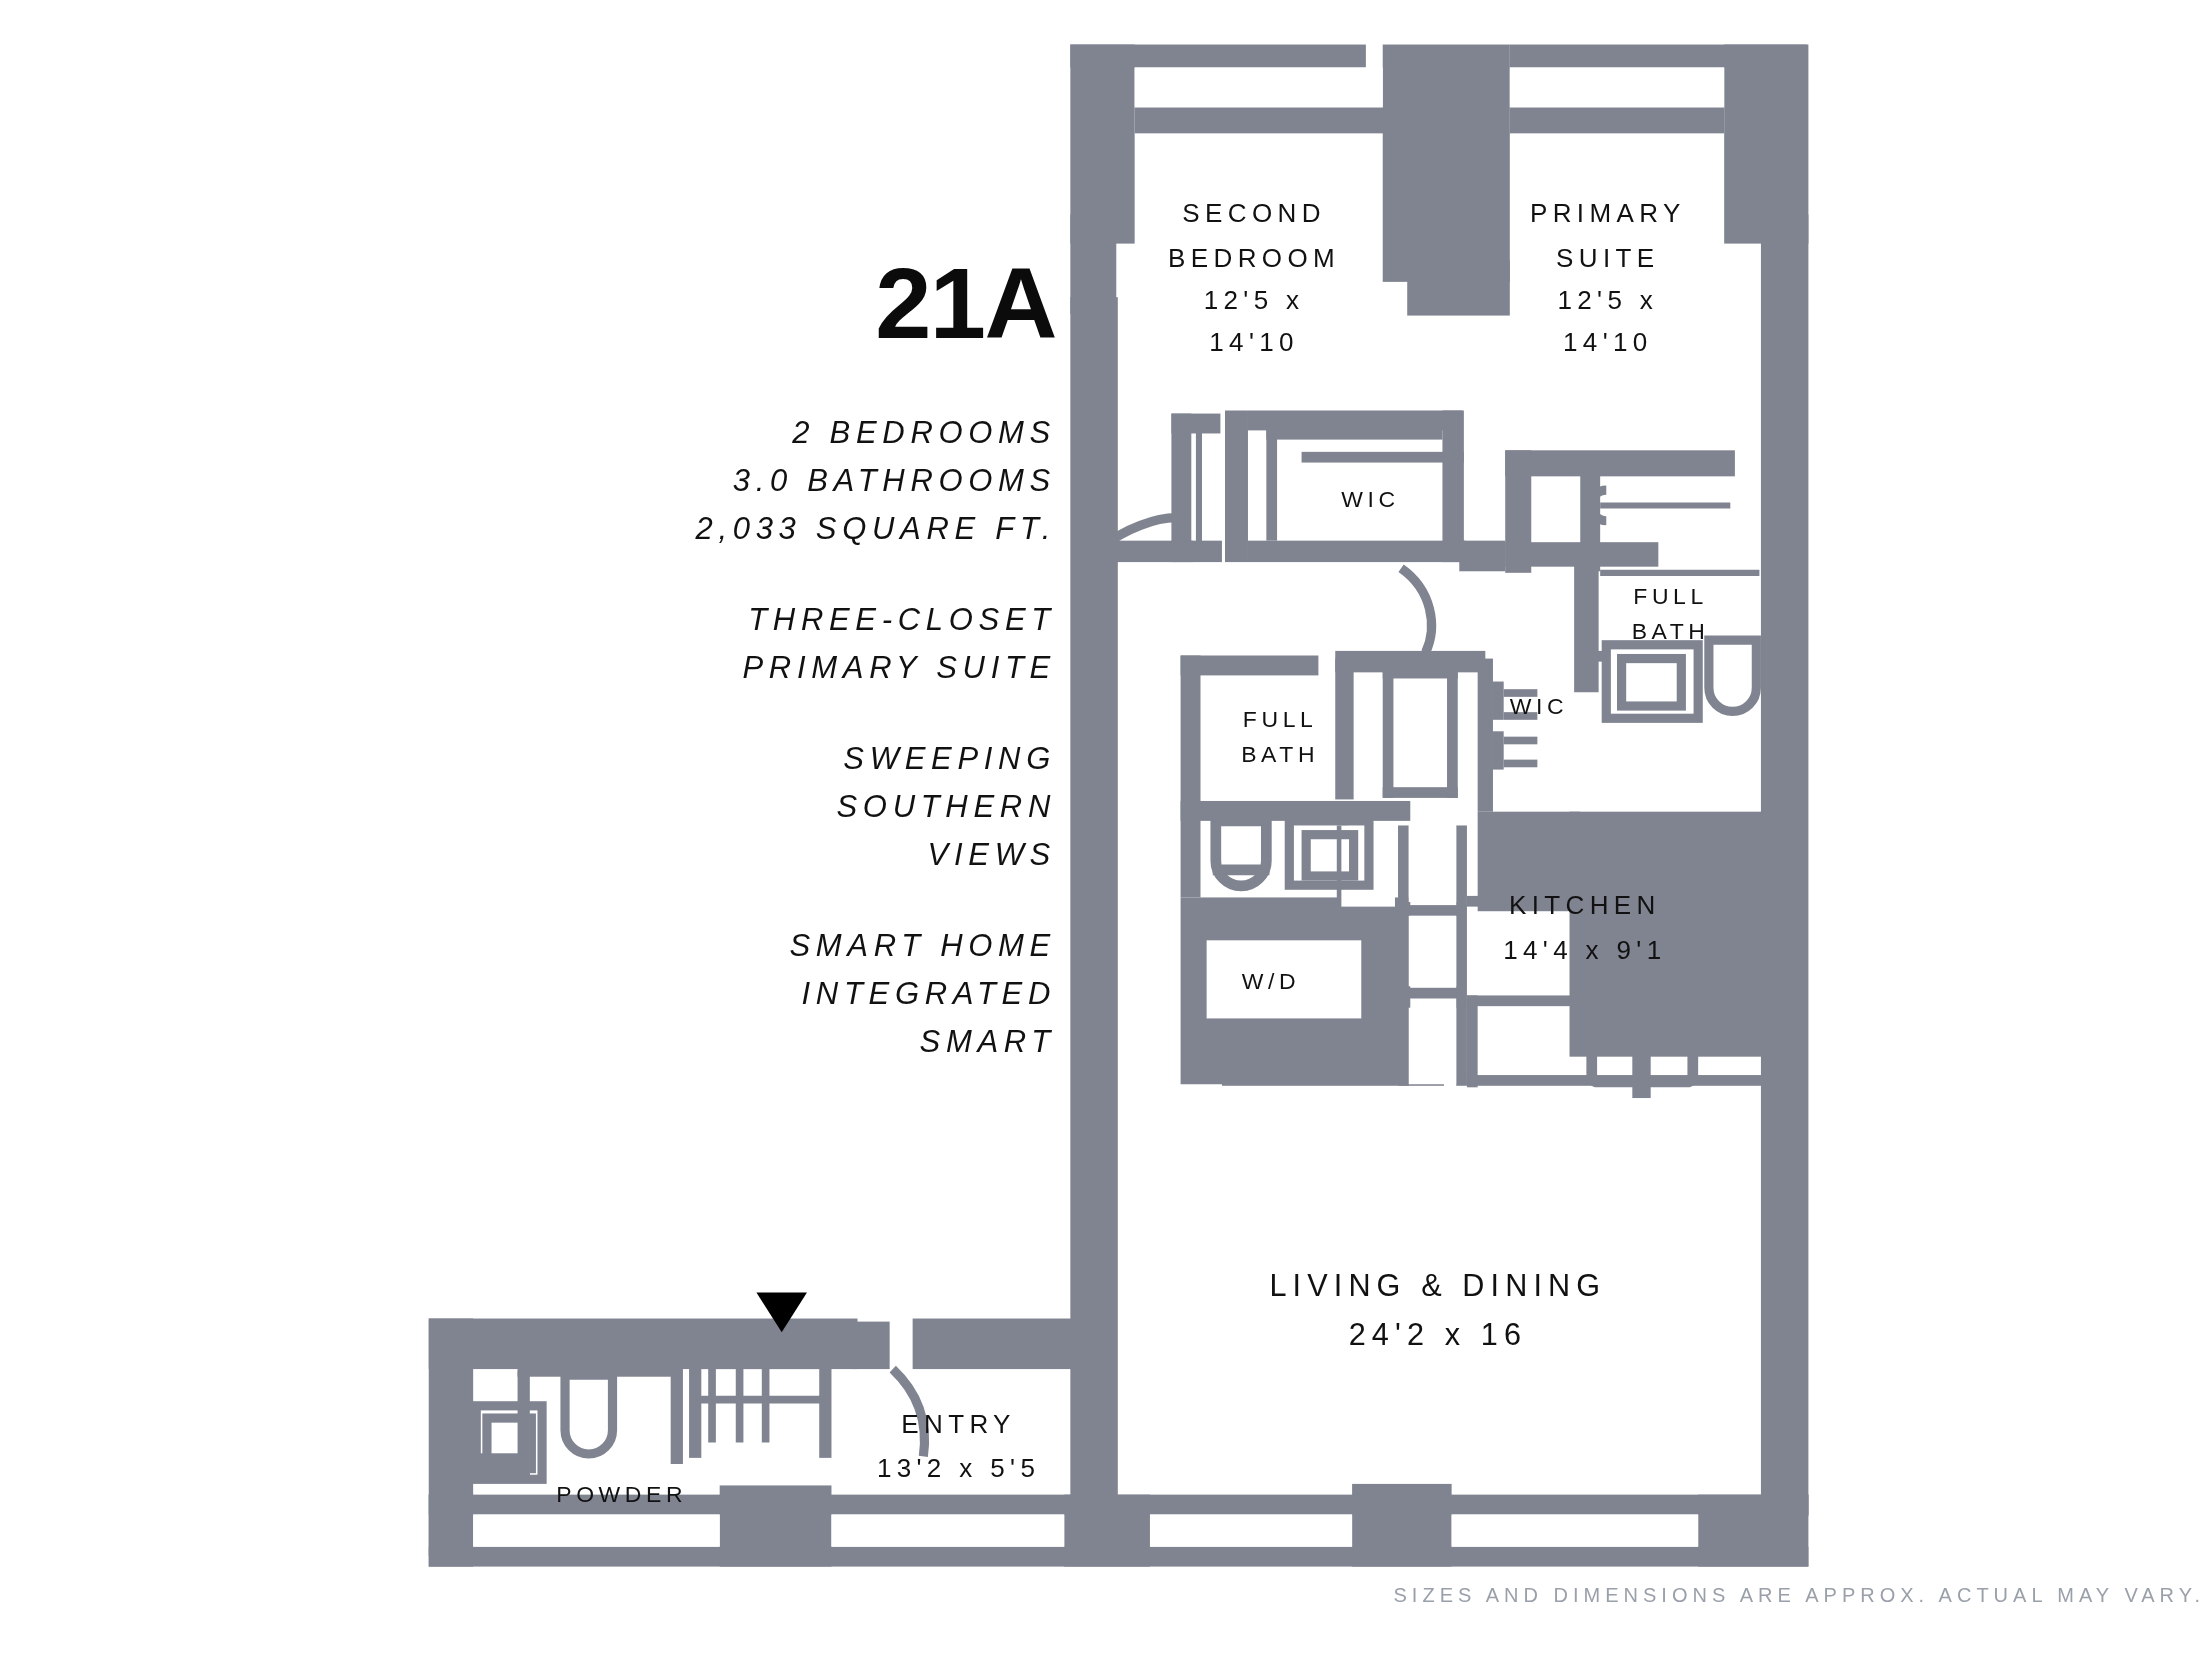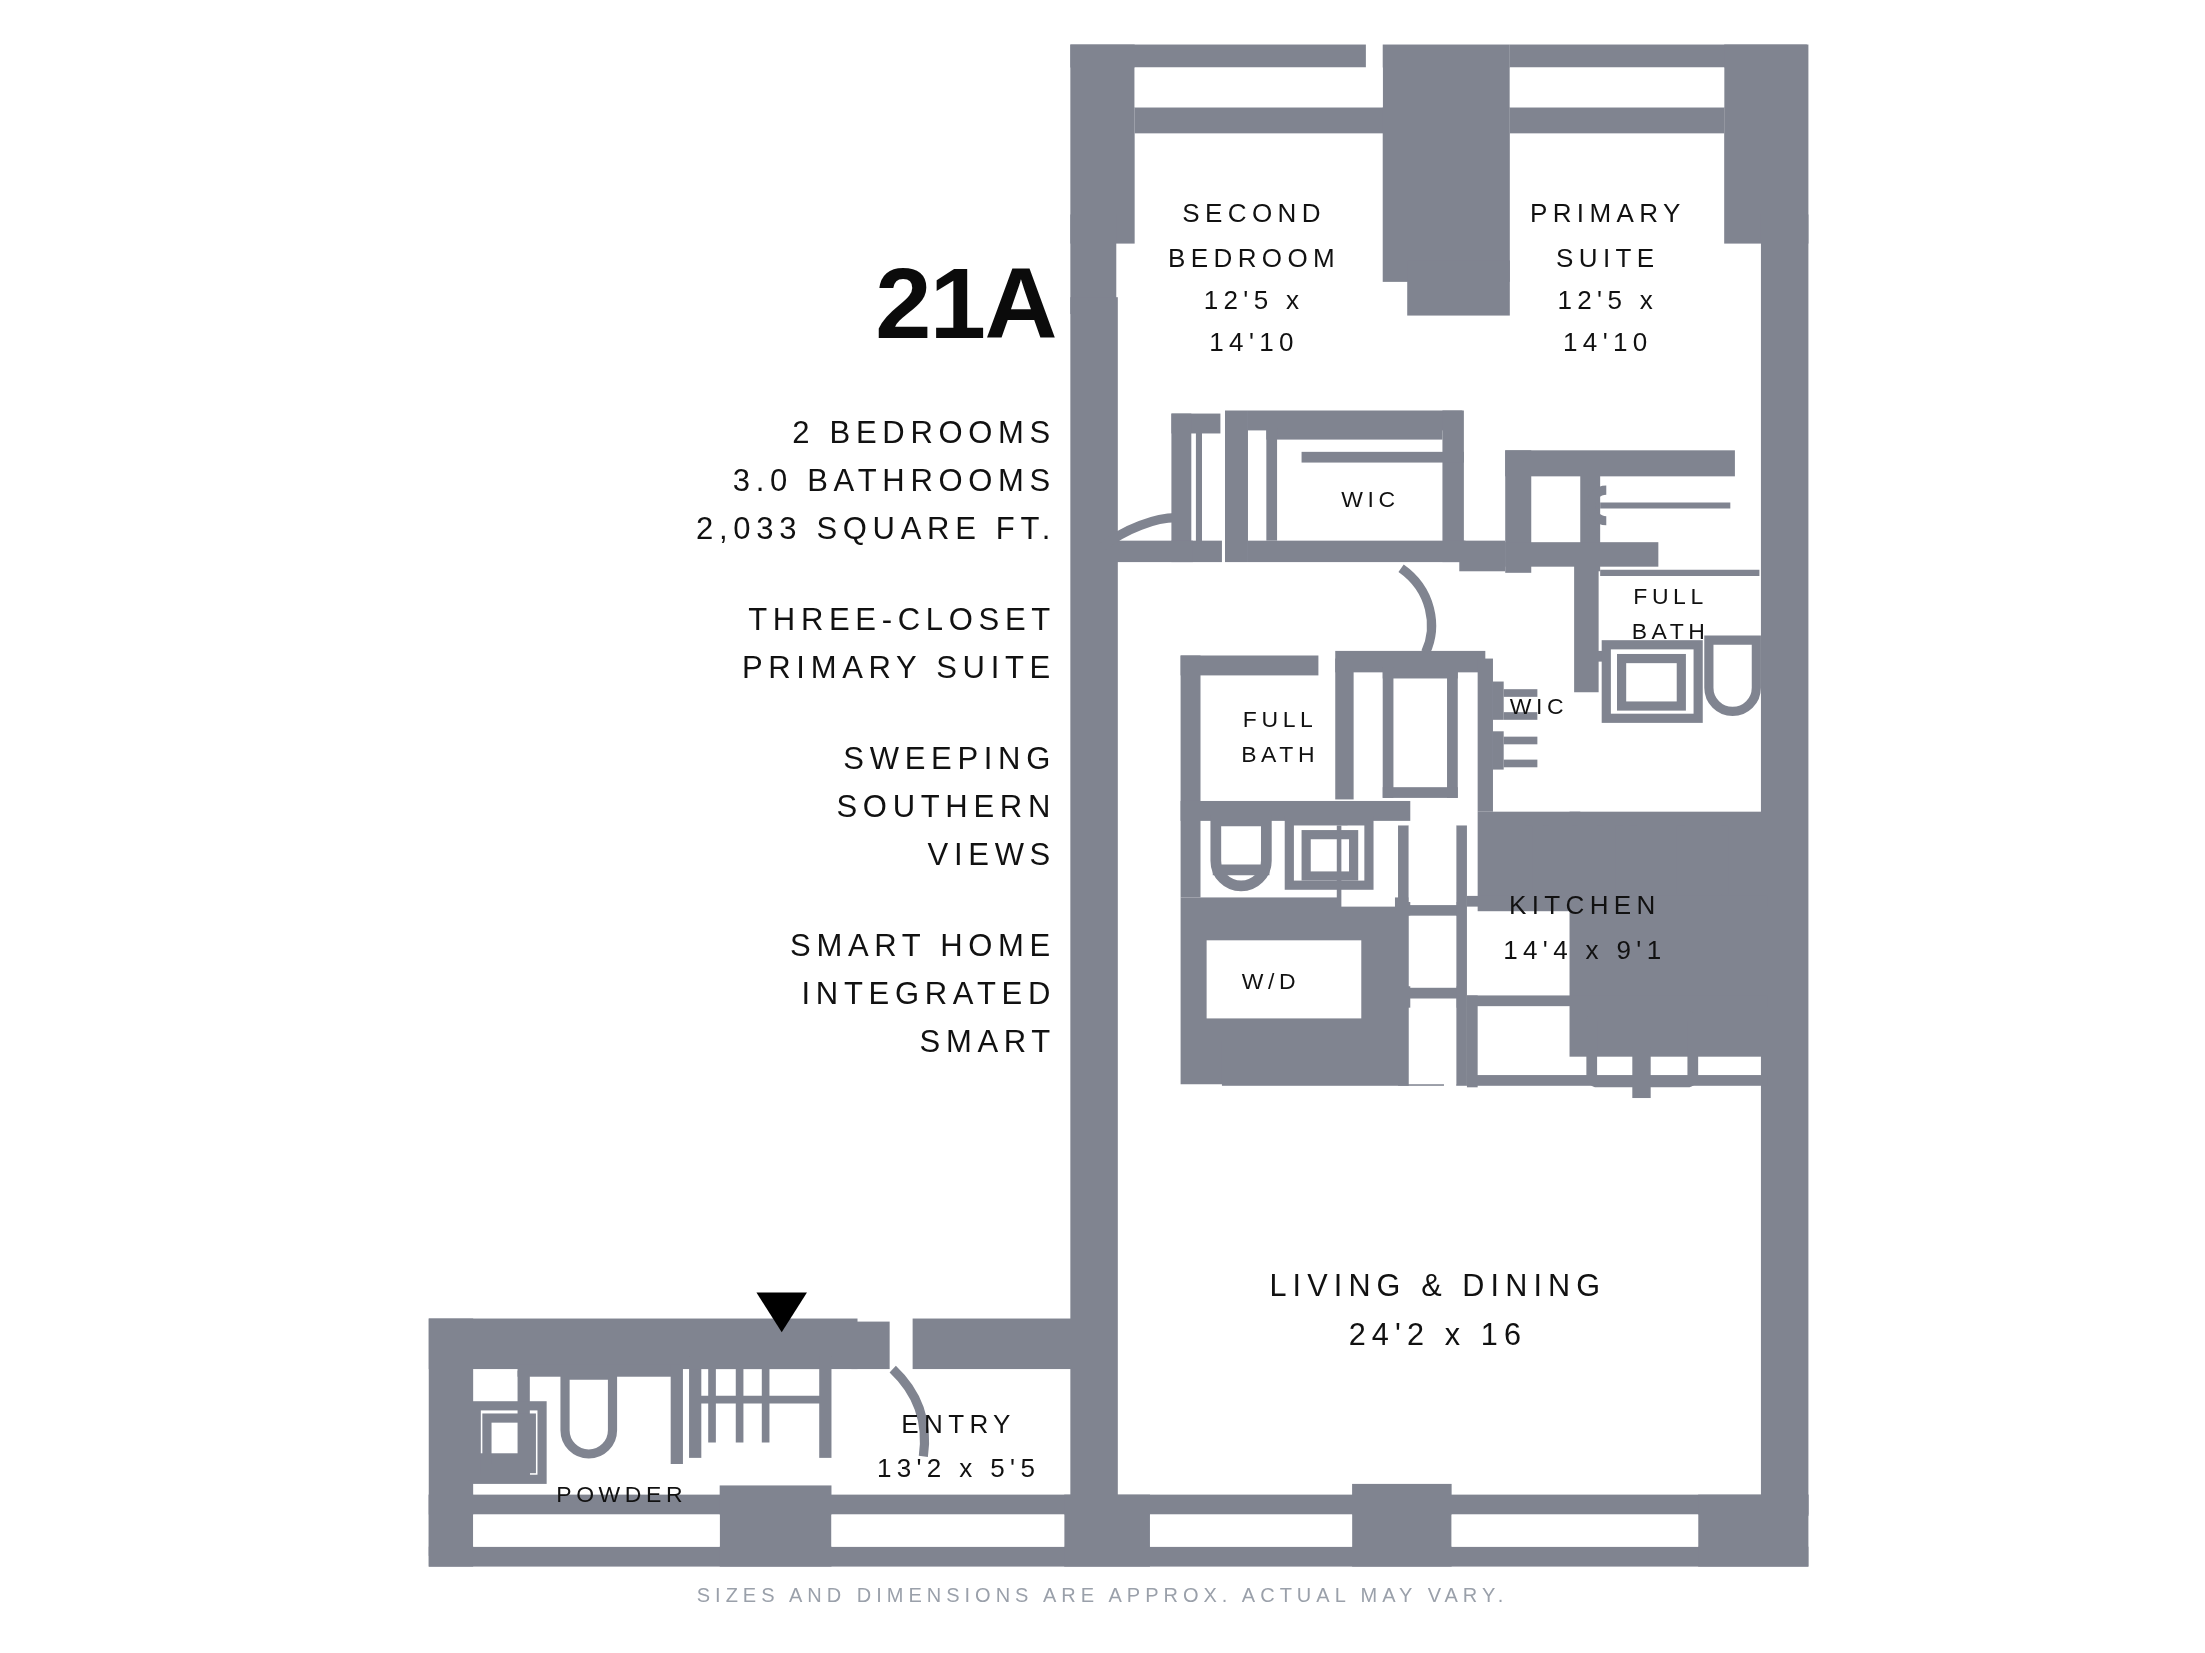--- a/index.html
+++ b/index.html
@@ -35,20 +35,21 @@
   .unit-number {
     font-size: 101px;
     font-weight: 700;
     letter-spacing: -1.5px;
     line-height: 1;
     margin: 0 0 55px 0;
     font-family: "Liberation Sans", sans-serif;
   }
   .info-group {
     margin: 0 0 43px 0;
+    font-style: italic;
   }
   .info-line {
     font-size: 31px;
     letter-spacing: 5.7px;
     line-height: 1.55;
     font-weight: 400;
     color: #111111;
     white-space: nowrap;
   }
 
@@ -59,21 +60,21 @@
     top: 0;
     width: 2205px;
     height: 1654px;
   }
 
   .disclaimer {
     position: absolute;
     left: 0;
     top: 1584px;
     width: 2205px;
-    text-align: center;
+    text-align: right;
     font-size: 20px;
     letter-spacing: 5px;
     color: #9aa0aa;
     white-space: nowrap;
   }
 
   
   .rlabel {
     font-family: "Liberation Sans", sans-serif;
     font-size: 34px;

